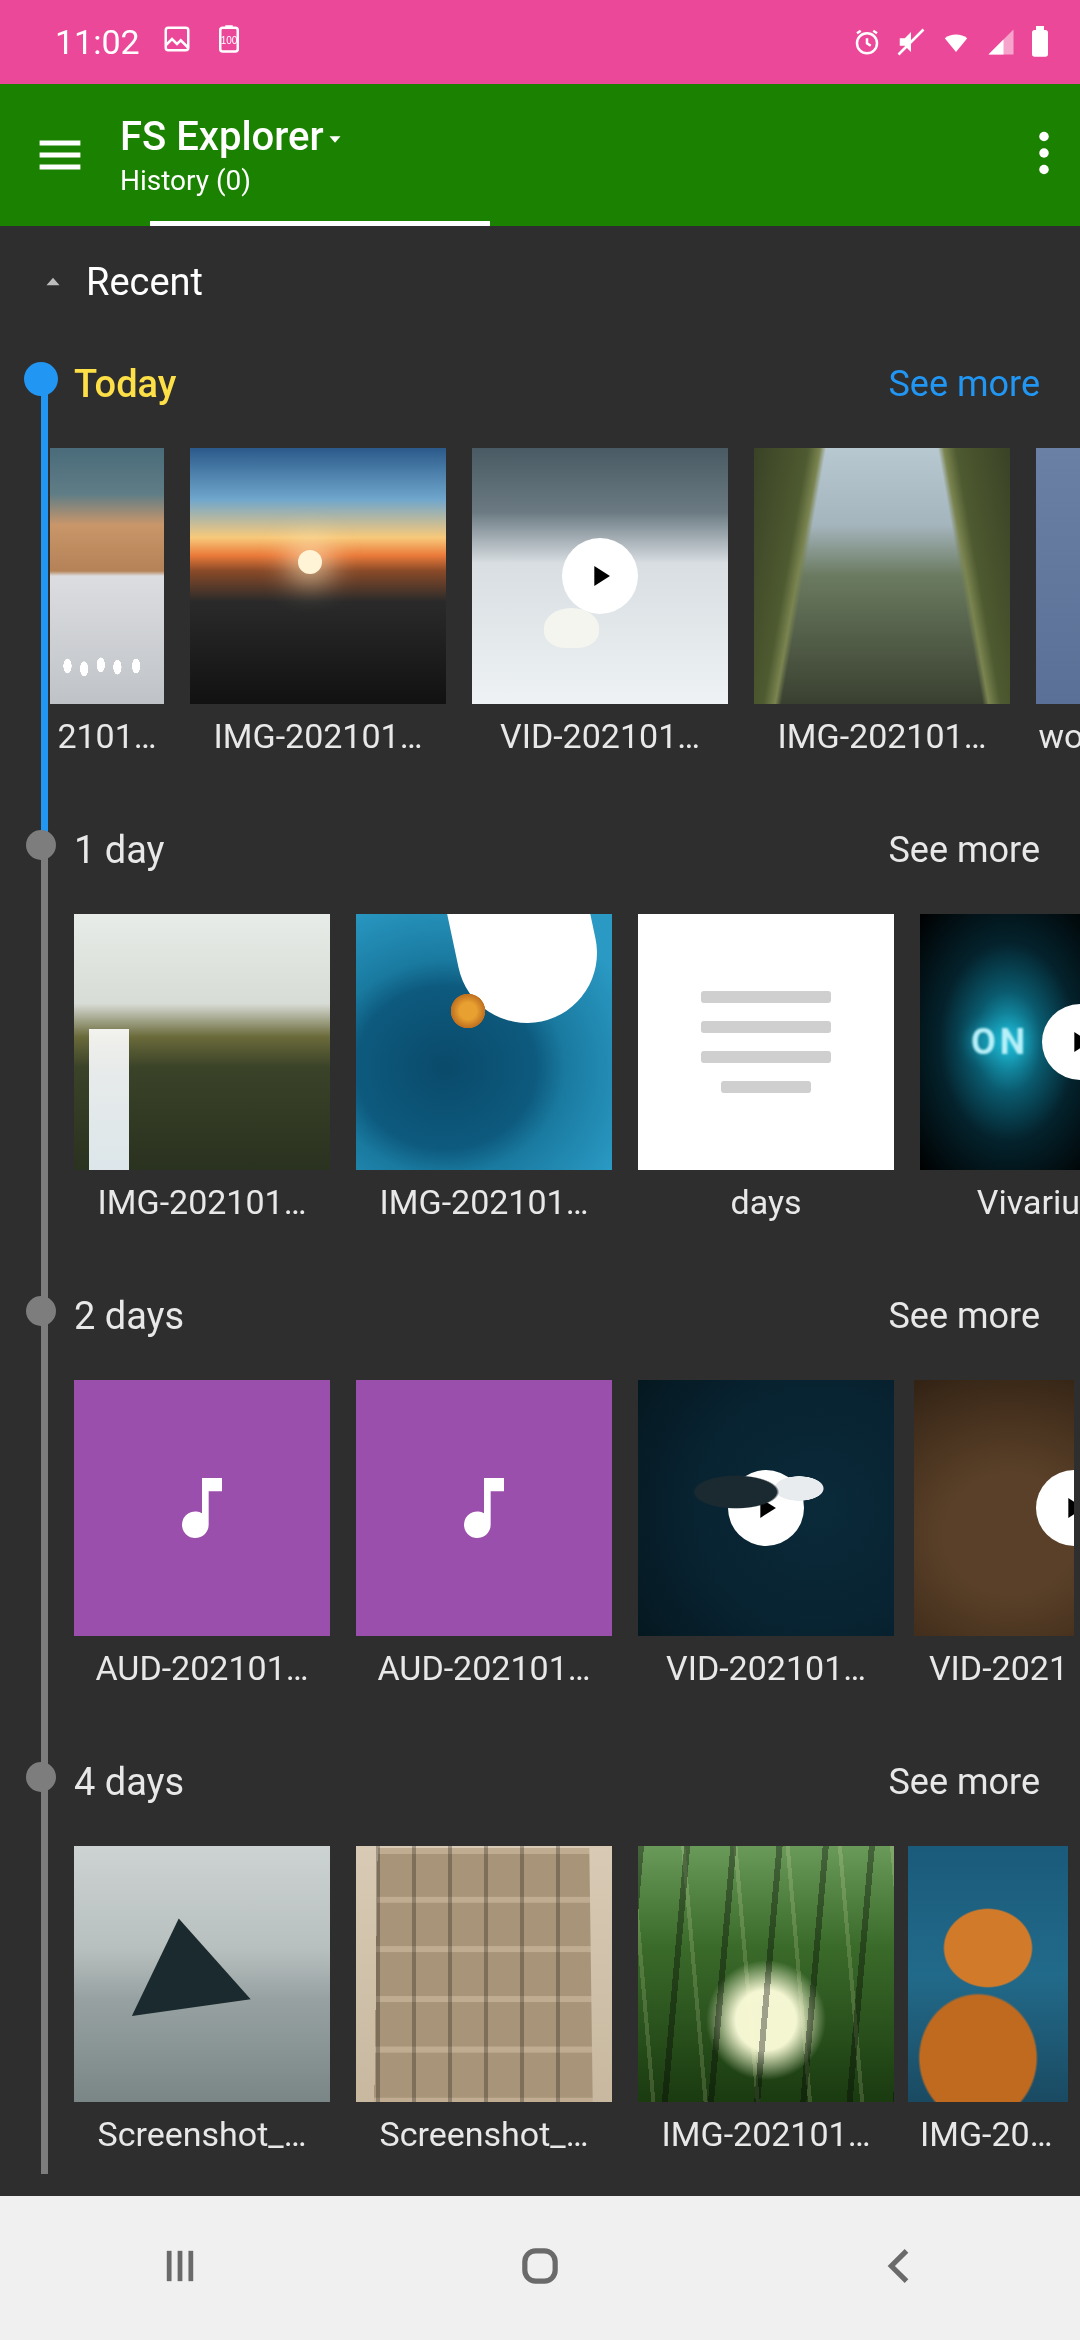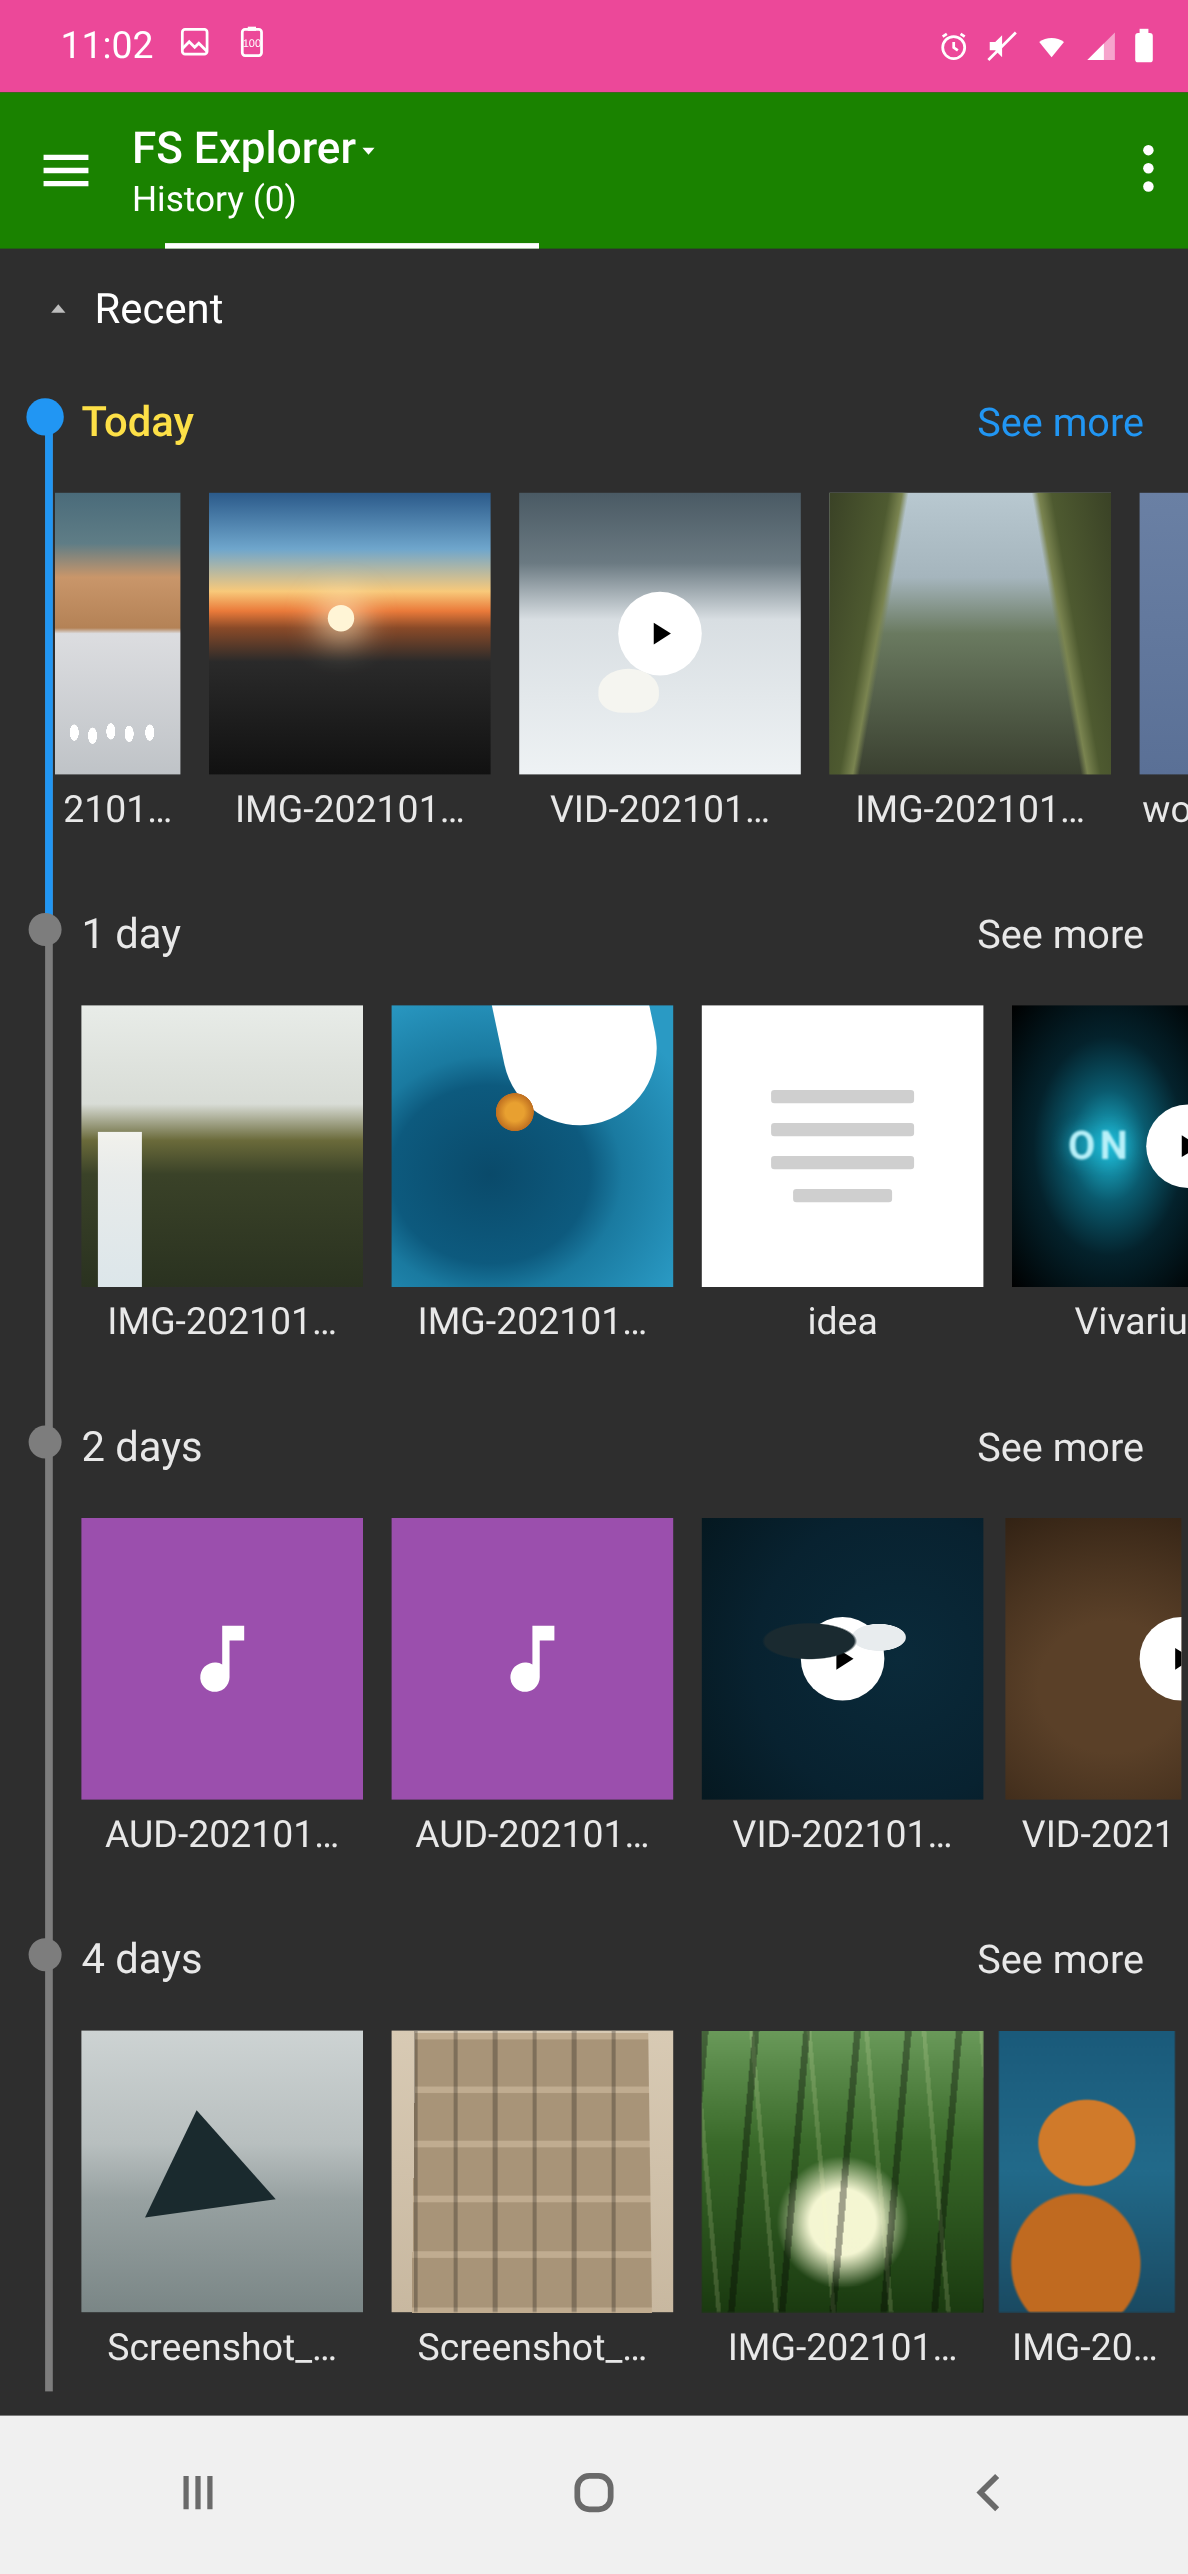--- a/index.html
+++ b/index.html
@@ -32,21 +32,21 @@
     height: 142px;
     background: #1a8200;
     display: flex;
     align-items: center;
     color: #fff;
     position: relative;
   }
   .hamburger { width: 120px; display:flex; align-items:center; justify-content:center; height:100%; }
   .app-title-block { display:flex; flex-direction:column; }
   .app-title { font-size: 40px; font-weight: 500; display:flex; align-items:center; }
-  .app-sub { font-size: 32px; margin-top: 4px; }
+  .app-sub { font-size: 28px; margin-top: 4px; }
   .tab-underline {
     position: absolute;
     left: 150px; width: 340px; bottom: 0; height: 5px; background: #fff;
   }
   .overflow { position:absolute; right: 30px; top:50%; transform:translateY(-50%); }
 
   
   .content {
     padding: 0 0 0 0;
     color: #fff;
@@ -431,21 +431,21 @@
           <div class="thumb boat-sea"></div>
           <div class="file-label">IMG-202101…</div>
         </div>
         <div class="file-item">
           <div class="thumb doc-thumb">
             <span style="width:130px"></span>
               <span style="width:130px"></span>
               <span style="width:130px"></span>
               <span style="width:90px"></span>
           </div>
-          <div class="file-label">idea</div>
+          <div class="file-label">days</div>
         </div>
         <div class="file-item" style="width:160px">
           <div class="thumb vivarium" style="width:160px">
             <span class="vivarium-text">ON</span>
             <div class="play-badge edge">
                 <svg width="34" height="34" viewBox="0 0 24 24" fill="#000">
                   <path d="M8 5v14l11-7z"></path>
                 </svg>
               </div>
           </div>

